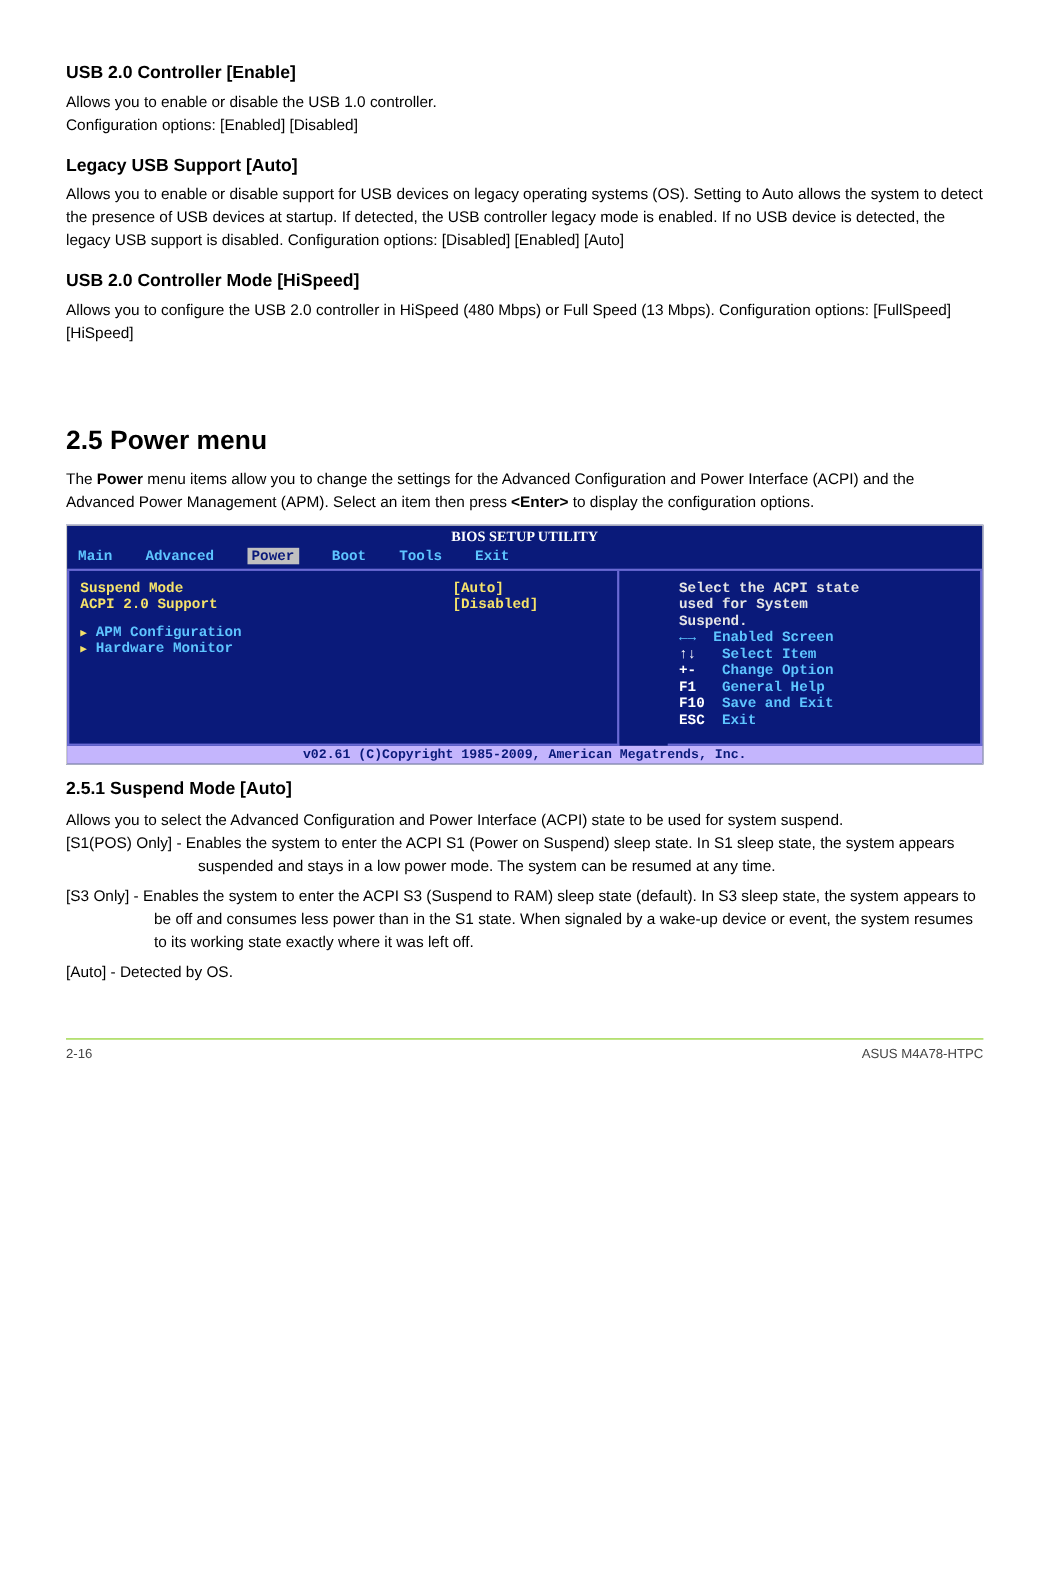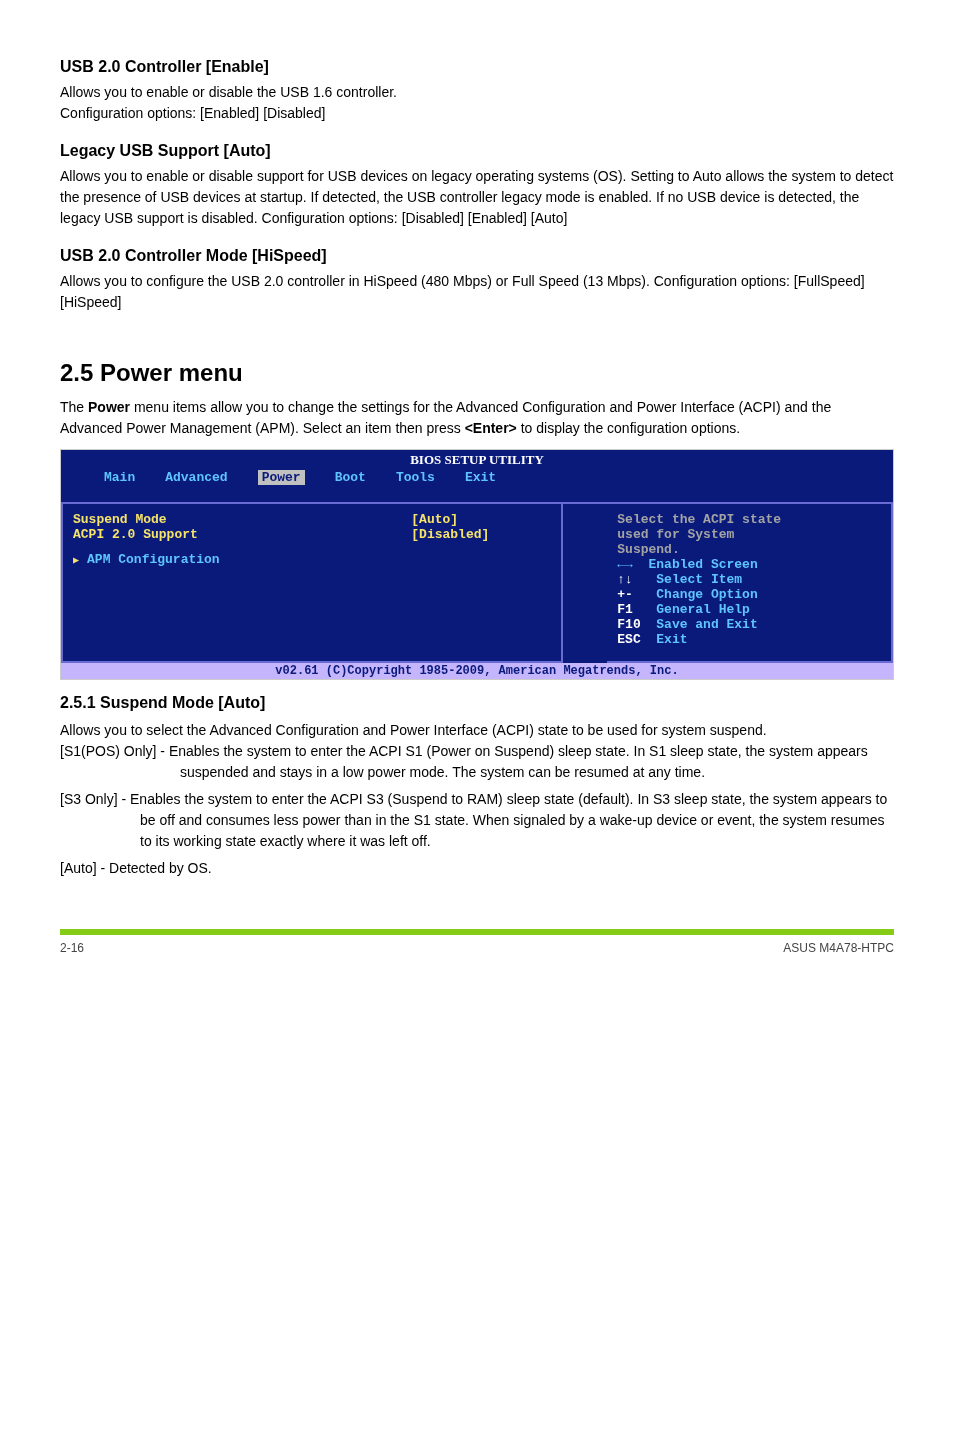--- a/index.html
+++ b/index.html
@@ -17,21 +17,21 @@
     h3.section-heading {
       font-size: 16px;
       font-weight: bold;
       margin-top: 18px;
       margin-bottom: 6px;
     }
     p.body-text {
       font-size: 14px;
       line-height: 1.5;
     }
-    .gap-large { margin-top: 46px; }
+    .gap-large { margin-top: 74px; }
     h2.menu-heading {
       font-size: 24px;
       font-weight: bold;
       margin-bottom: 10px;
     }
     .bios-window {
       background: #0a1a7a;
       color: #fff;
       font-family: "Courier New", monospace;
       font-size: 13px;
@@ -40,22 +40,21 @@
       margin: 10px 0;
     }
     .bios-title-row {
       text-align: center;
       color: #fff;
       padding-top: 2px;
       font-family: Liberation Serif, serif;
     }
     .bios-menu-bar {
       display: flex;
-      padding: 2px 10px 17px 10px;
-      margin-left: 33px;
+      padding: 2px 10px 4px 10px;
     }
     .bios-menu-item {
       color: #5ec5ff;
       margin-right: 30px;
     }
     .bios-menu-item.active {
       background: #c0c0c0;
       color: #0a1a7a;
       padding: 0 4px;
     }
@@ -90,21 +89,21 @@
       color: #5ec5ff;
       margin-top: 10px;
     }
     .bios-link::before {
       content: "▶";
       color: #f6e36a;
       margin-right: 8px;
       font-size: 10px;
     }
     .bios-right-top {
-      color: #a3a3a3;
+      color: #e5e5e5;
     }
     .bios-legend {
       color: #fff;
       font-weight: bold;
       padding-bottom: 6px;
     }
     .bios-legend div { white-space: pre; }
     .bios-legend .hl { color: #5ec5ff; }
     .bios-footer {
       background: #c4b5fd;
@@ -121,34 +120,34 @@
       margin-bottom: 8px;
     }
     .indented-desc {
       font-size: 14px;
       line-height: 1.5;
       padding-left: 120px;
       text-indent: -120px;
       margin-bottom: 6px;
     }
     .page-footer {
-      border-top: 6px solid #84cc16;
+      border-top: 1px solid #84cc16;
       margin-top: 50px;
       padding-top: 6px;
       display: flex;
       justify-content: space-between;
       font-size: 12px;
       color: #444;
     }
   </style>
 </head>
 <body>
 
 <h3 class="section-heading">USB 2.0 Controller [Enable]</h3>
-<p class="body-text">Allows you to enable or disable the USB 1.6 controller.</p>
+<p class="body-text">Allows you to enable or disable the USB 1.0 controller.</p>
 <p class="body-text">Configuration options: [Enabled] [Disabled]</p>
 
 <h3 class="section-heading">Legacy USB Support [Auto]</h3>
 <p class="body-text">Allows you to enable or disable support for USB devices on legacy operating systems (OS). Setting to Auto allows the system to detect the presence of USB devices at startup. If detected, the USB controller legacy mode is enabled. If no USB device is detected, the legacy USB support is disabled. Configuration options: [Disabled] [Enabled] [Auto]</p>
 
 <h3 class="section-heading">USB 2.0 Controller Mode [HiSpeed]</h3>
 <p class="body-text">Allows you to configure the USB 2.0 controller in HiSpeed (480 Mbps) or Full Speed (13 Mbps). Configuration options: [FullSpeed] [HiSpeed]</p>
 
 <h2 class="menu-heading gap-large">2.5        Power menu</h2>
 <p class="body-text">
@@ -169,20 +168,21 @@
     <div class="bios-left">
       <div class="bios-row">
         <span class="label">Suspend Mode</span>
         <span class="val">[Auto]</span>
       </div>
       <div class="bios-row">
         <span class="label">ACPI 2.0 Support</span>
         <span class="val">[Disabled]</span>
       </div>
       <div class="bios-link">APM Configuration</div>
+      <div class="bios-link" style="margin-top:0">Hardware Monitor</div>
     </div>
     <div class="bios-right">
       <div class="bios-right-top">
         <div>Select the ACPI state</div>
         <div>used for System</div>
         <div>Suspend.</div>
       </div>
       <div class="bios-legend">
         <div><span class="hl">←→  </span><span class="hl">Enabled Screen</span></div>
         <div><span>↑↓   </span><span class="hl">Select Item</span></div>

